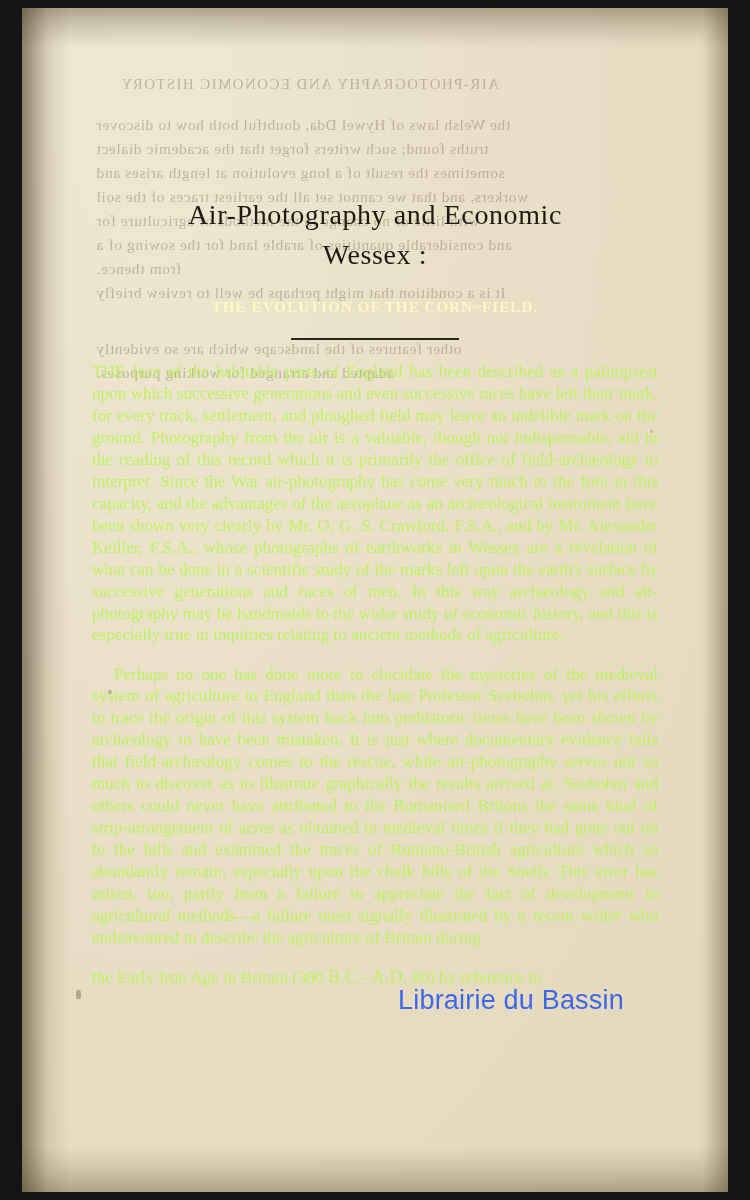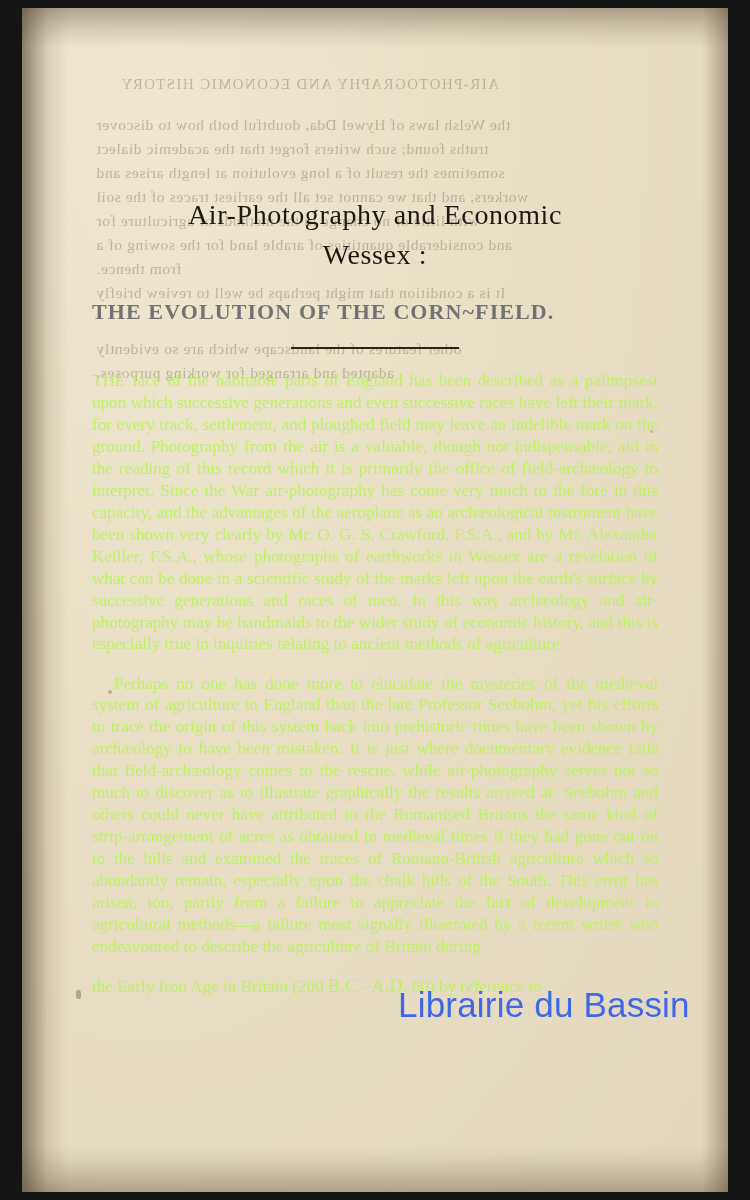--- a/index.html
+++ b/index.html
@@ -103,26 +103,26 @@
     text-align: center;
     font-size: 28px;
     letter-spacing: 0.6px;
     color: #1d1a14;
     line-height: 1.34;
   }
   .title-line.second {
     margin-top: 2px;
   }
   .subtitle {
-    text-align: left;
+    text-align: center;
     margin-top: 26px;
-    font-size: 22px;
+    font-size: 15px;
     font-weight: bold;
     letter-spacing: 1.1px;
-    color: #737373;
+    color: #fef9c3;
   }
   .rule {
     width: 168px;
     height: 2px;
     background: #2a2519;
     margin: 22px auto 0 auto;
   }
   .body-para {
     margin-top: 20px;
     font-size: 17.1px;
@@ -144,21 +144,21 @@
     font-size: 18px;
     letter-spacing: 0.3px;
   }
 
   
   #watermark {
     position: absolute;
     left: 398px;
     top: 985px;
     font-family: "Liberation Sans", sans-serif;
-    font-size: 35px;
+    font-size: 27px;
     color: #1a4ff0;
     opacity: 0.82;
     white-space: nowrap;
     letter-spacing: 0.2px;
     pointer-events: none;
   }
   
   .spot {
     position: absolute;
     border-radius: 50%;
@@ -190,21 +190,21 @@
     <div class="title-line second">Wessex :</div>
 
     <div class="subtitle">THE EVOLUTION OF THE CORN~FIELD.</div>
 
     <div class="rule"></div>
 
     <p class="body-para"><span class="dropcaps">T</span><span>HE face of the habitable parts of England has been described as a palimpsest upon which successive generations and even successive races have left their mark, for every track, settlement, and ploughed field may leave an indelible mark on the ground. Photography from the air is a valuable, though not indispensable, aid in the reading of this record which it is primarily the office of field-archæology to interpret. Since the War air-photography has come very much to the fore in this capacity, and the advantages of the aeroplane as an archæological instrument have been shown very clearly by Mr. O. G. S. Crawford, F.S.A., and by Mr. Alexander Keiller, F.S.A., whose photographs of earthworks in Wessex are a revelation of what can be done in a scientific study of the marks left upon the earth's surface by successive generations and races of men.   In this way archæology and air-photography may be handmaids to the wider study of economic history, and this is especially true in inquiries relating to ancient methods of agriculture.</span></p>
 
     <p class="body-para indent">Perhaps no one has done more to elucidate the mysteries of the medieval system of agriculture in England than the late Professor Seebohm, yet his efforts to trace the origin of this system back into prehistoric times have been shown by archæology to have been mistaken.   It is just where documentary evidence fails that field-archæology comes to the rescue, while air-photography serves not so much to discover as to illustrate graphically the results arrived at.   Seebohm and others could never have attributed to the Romanised Britons the same kind of strip-arrangement of acres as obtained in medieval times if they had gone out on to the hills and examined the traces of Romano-British agriculture which so abundantly remain, especially upon the chalk hills of the South.   This error has arisen, too, partly from a failure to appreciate the fact of development in agricultural methods—a failure most signally illustrated by a recent writer who endeavoured to describe the agriculture of Britain during</p>
 
-    <p class="body-para" style="margin-top:2px;"><span>the Early Iron Age in Britain (200 </span><span class="sc">B.C.–A.D.</span><span> 80) by reference to</span></p>
+    <p class="body-para" style="margin-top:2px;"><span>the Early Iron Age in Britain (300 </span><span class="sc">B.C.–A.D.</span><span> 80) by reference to</span></p>
 
   </div>
 
   <div id="watermark" style="color: rgb(26, 79, 240);">Librairie du Bassin</div>
 
   <div class="spot" style="left:108px; top:690px; width:4px; height:4px; background:rgba(90,74,44,0.30);"></div>
   <div class="spot" style="left:650px; top:430px; width:3px; height:3px; background:rgba(90,74,44,0.25);"></div>
   <div class="spot" style="left:76px; top:990px; width:5px; height:9px; background:rgba(80,64,38,0.35); border-radius:40%;"></div>
 
   <div id="gutter"></div>

